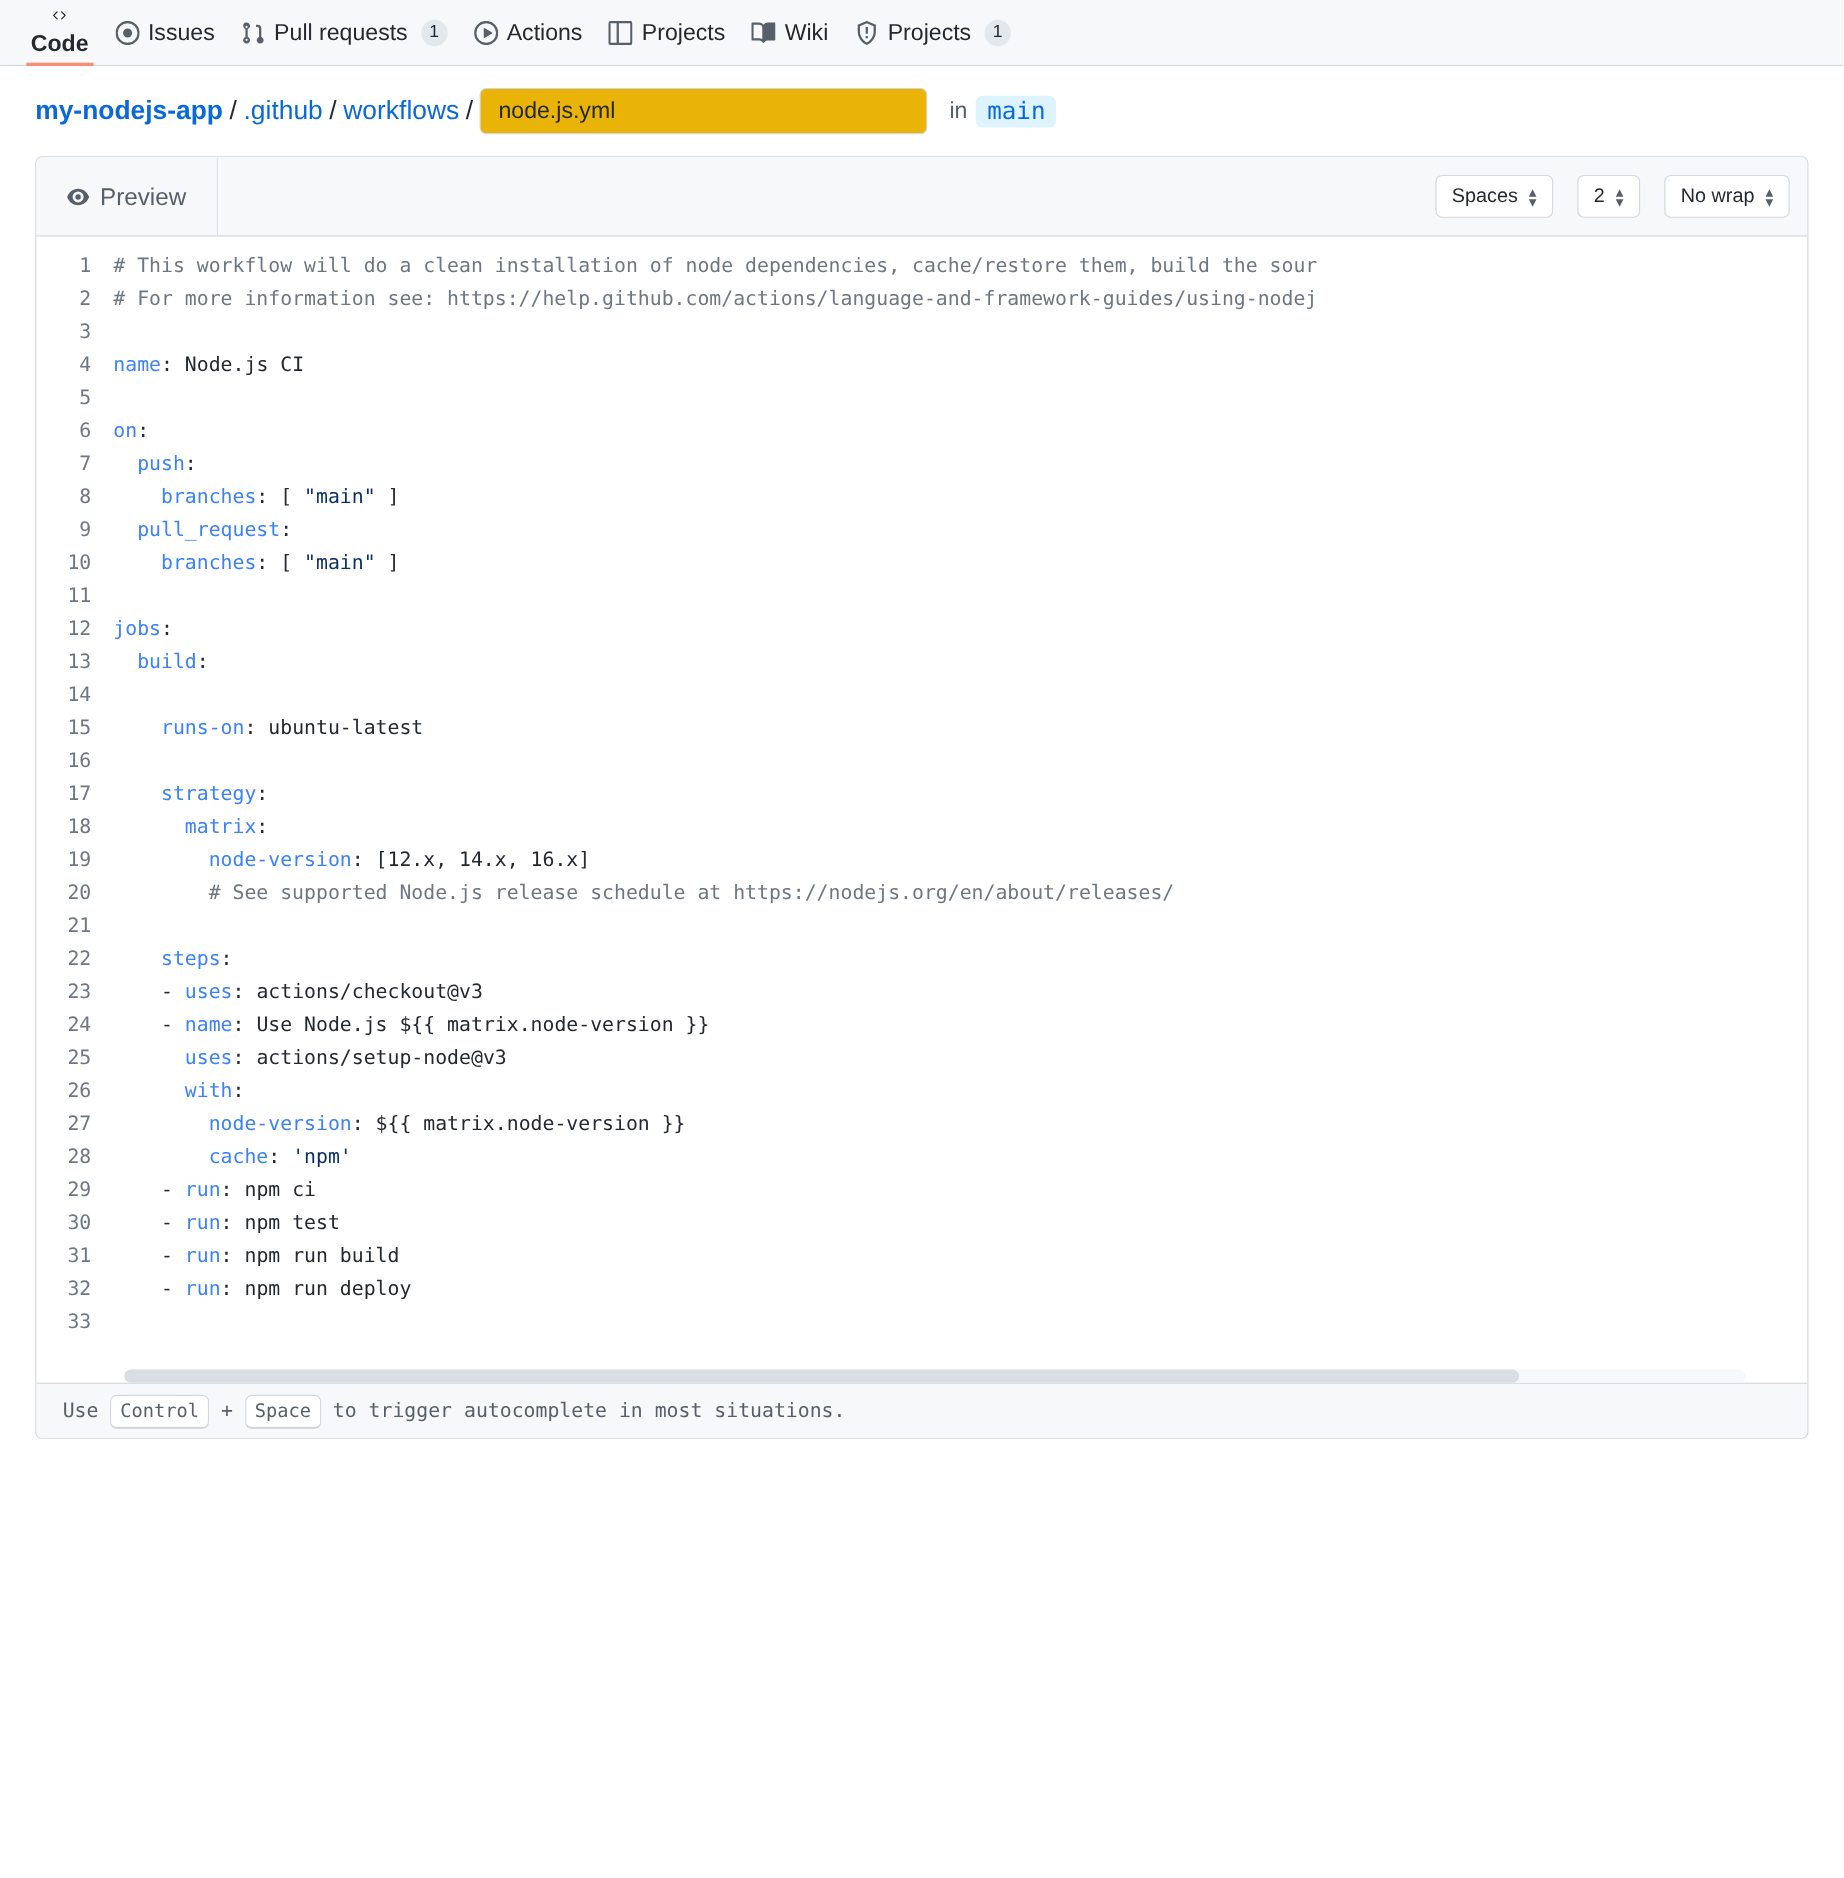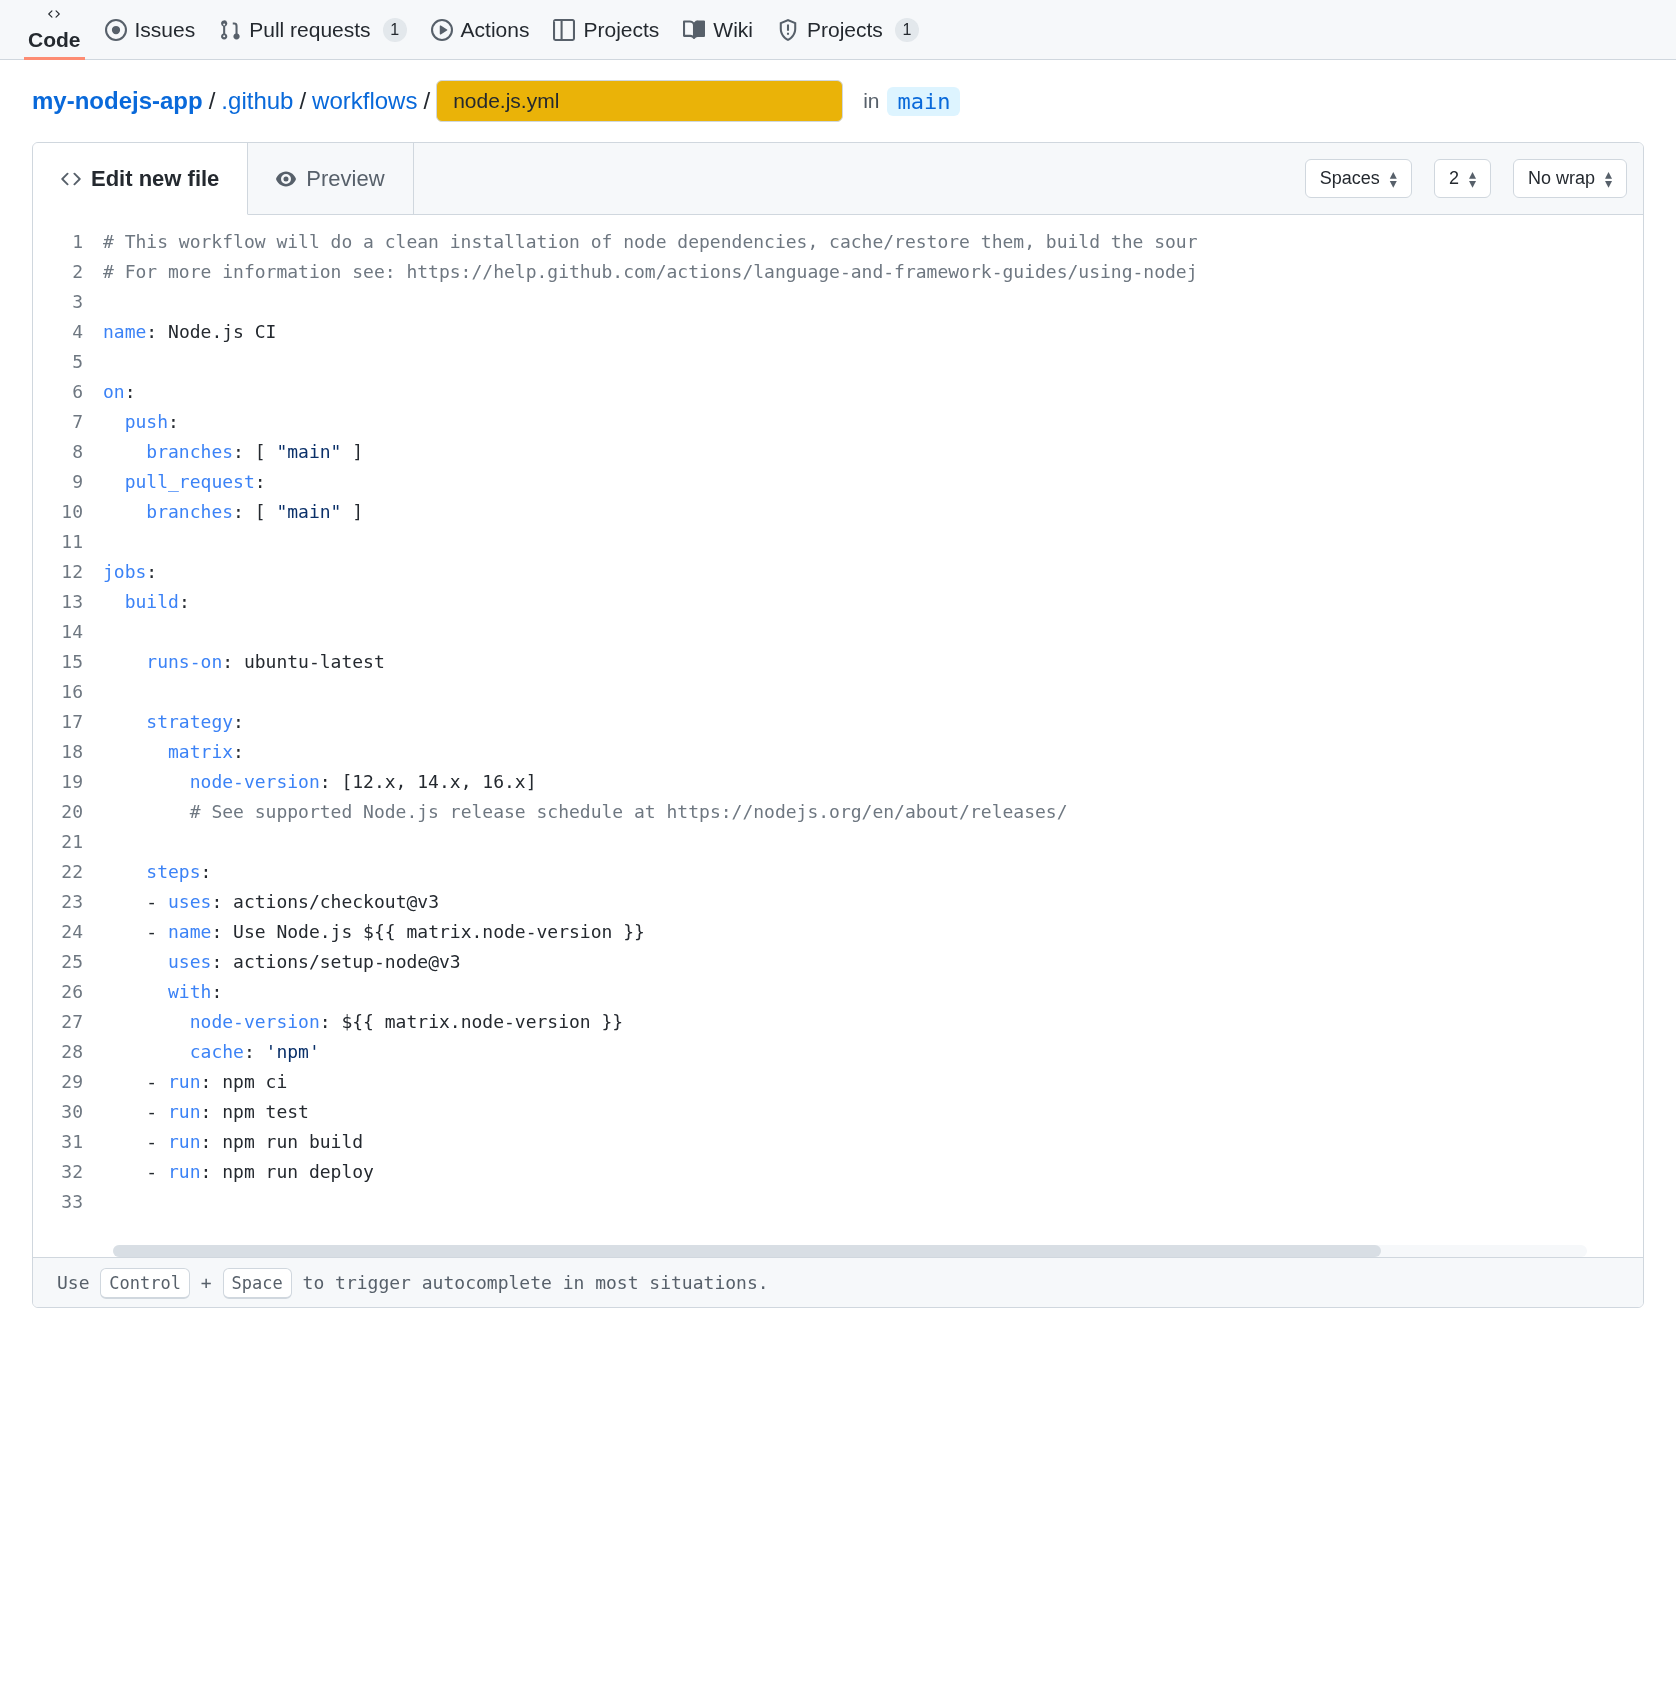--- a/index.html
+++ b/index.html
@@ -258,26 +258,20 @@
   <span class="sep">/</span>
   <a href="#">workflows</a>
   <span class="sep">/</span>
   <input class="filename-input" value="node.js.yml" style="">
   <span class="in-label">in</span>
   <span class="branch-badge">main</span>
 </div>
 
 <div class="editor-box">
   <div class="editor-tabs">
-    <div class="editor-tab active">
-      <svg class="icon-svg" viewBox="0 0 16 16">
-          <path d="M4.72 3.22a.75.75 0 011.06 1.06L2.06 8l3.72 3.72a.75.75 0 11-1.06 1.06L.47 8.53a.75.75 0 010-1.06l4.25-4.25zm6.56 0a.75.75 0 10-1.06 1.06L13.94 8l-3.72 3.72a.75.75 0 101.06 1.06l4.25-4.25a.75.75 0 000-1.06l-4.25-4.25z"></path>
-        </svg>
-      <span>Edit new file</span>
-    </div>
     <div class="editor-tab">
       <svg class="icon-svg" viewBox="0 0 16 16">
           <path d="M8 2C4 2 1 5 0 8c1 3 4 6 8 6s7-3 8-6c-1-3-4-6-8-6zm0 10a4 4 0 110-8 4 4 0 010 8zm0-2a2 2 0 100-4 2 2 0 000 4z"></path>
         </svg>
       <span>Preview</span>
     </div>
     <div class="editor-toolbar-right">
       <div class="select-ctl">
         <span>Spaces</span>
         <span class="caret-updown">▴<br>▾</span>

